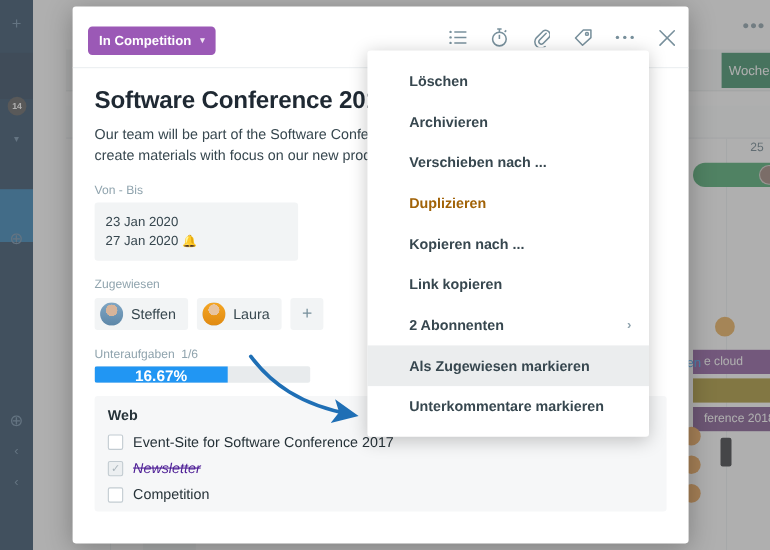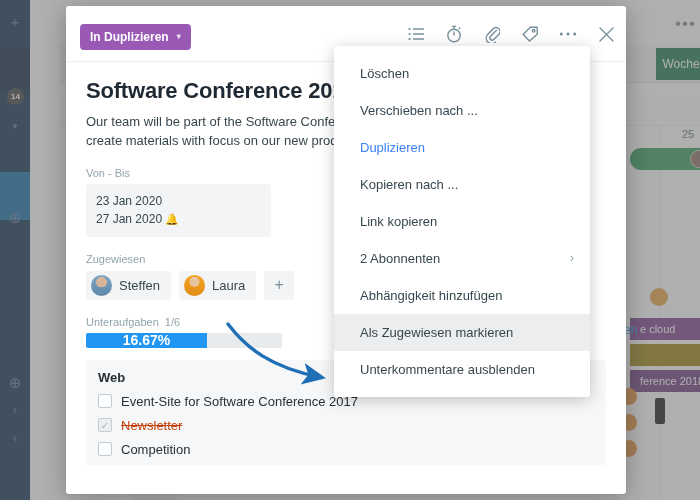--- a/index.html
+++ b/index.html
@@ -222,40 +222,41 @@
   .cbox {
     width: 14px; height: 14px; border: 1px solid #c2cbd1;
     background: #fff; border-radius: 2px; flex: none;
     cursor: pointer;
   }
   .cbox.done {
     background: #eceff1; color: #aab5bc; font-size: 10px;
     display: flex; align-items: center; justify-content: center;
   }
   .sub-item.done .sub-text {
-    color: #c2410c; text-decoration: line-through;
+    color: #4c1d95; text-decoration: line-through; font-style: italic;
   }
 
   
   .menu {
     position: absolute; left: 334px; top: 46px;
     width: 256px; background: #fff;
     border-radius: 3px;
     box-shadow: 0 3px 16px rgba(0,0,0,.22);
     padding: 9px 0 9px 0;
   }
   .menu-item {
     position: relative;
     height: 37px; line-height: 37px;
-    padding: 0 16px 0 26px;
+    padding: 0 16px 0 38px;
     font-size: 13px; color: #37474f;
     cursor: pointer;
     white-space: nowrap;
-  }
-  .menu-item.disabled { color: #3b82f6; cursor: default; }
+    font-weight: bold;
+  }
+  .menu-item.disabled { color: #a16207; cursor: default; }
   .menu-item.highlight { background: #ebedee; }
   .menu-arrow {
     position: absolute; right: 16px; top: 0;
     font-size: 12px; color: #90a4ae;
   }
 
   
   .anno { position: absolute; left: 0; top: 0; width: 700px; height: 500px; pointer-events: none; }
 </style>
 </head>
@@ -309,21 +310,21 @@
       <div class="bg-sb-icon" style="top:432px; font-size:12px;">‹</div>
     </div>
 
     <div class="dim-overlay"></div>
   </div>
 
   <div class="modal">
 
     <div class="modal-header">
       <div class="status-pill">
-        <span>In Duplizieren</span>
+        <span>In Competition</span>
         <span class="pill-caret">▾</span>
       </div>
 
       <div class="hdr-icons">
         <div class="hdr-ico">
           <svg width="17" height="14" viewBox="0 0 17 14" fill="none" stroke="#78909c" stroke-width="1.4">
             <circle cx="1.6" cy="2" r="1.1" fill="#78909c" stroke="none"></circle>
             <circle cx="1.6" cy="7" r="1.1" fill="#78909c" stroke="none"></circle>
             <circle cx="1.6" cy="12" r="1.1" fill="#78909c" stroke="none"></circle>
             <line x1="5" y1="2" x2="16" y2="2"></line>
@@ -419,31 +420,31 @@
         </div>
 
       </div>
 
       
     </div>
   </div>
 
   <div class="menu">
     <div class="menu-item">Löschen</div>
+    <div class="menu-item">Archivieren</div>
     <div class="menu-item">Verschieben nach ...</div>
     <div class="menu-item disabled">Duplizieren</div>
     <div class="menu-item">Kopieren nach ...</div>
     <div class="menu-item">Link kopieren</div>
     <div class="menu-item">
       <span>2 Abonnenten</span>
       <span class="menu-arrow">›</span>
     </div>
-    <div class="menu-item">Abhängigkeit hinzufügen</div>
     <div class="menu-item highlight">Als Zugewiesen markieren</div>
-    <div class="menu-item">Unterkommentare ausblenden</div>
+    <div class="menu-item">Unterkommentare markieren</div>
   </div>
 
   <svg class="anno">
     <defs>
       <marker id="ah" markerWidth="8" markerHeight="8" refX="5.2" refY="3.2" orient="auto">
         <path d="M0,0 L7,3.2 L0,6.4 L1.7,3.2 Z" fill="#1f6fb5"></path>
       </marker>
     </defs>
     <path d="M228,324 C246,348 272,368 320,377" stroke="#1f6fb5" stroke-width="3.4" fill="none" stroke-linecap="round" marker-end="url(#ah)"></path>
   </svg>

